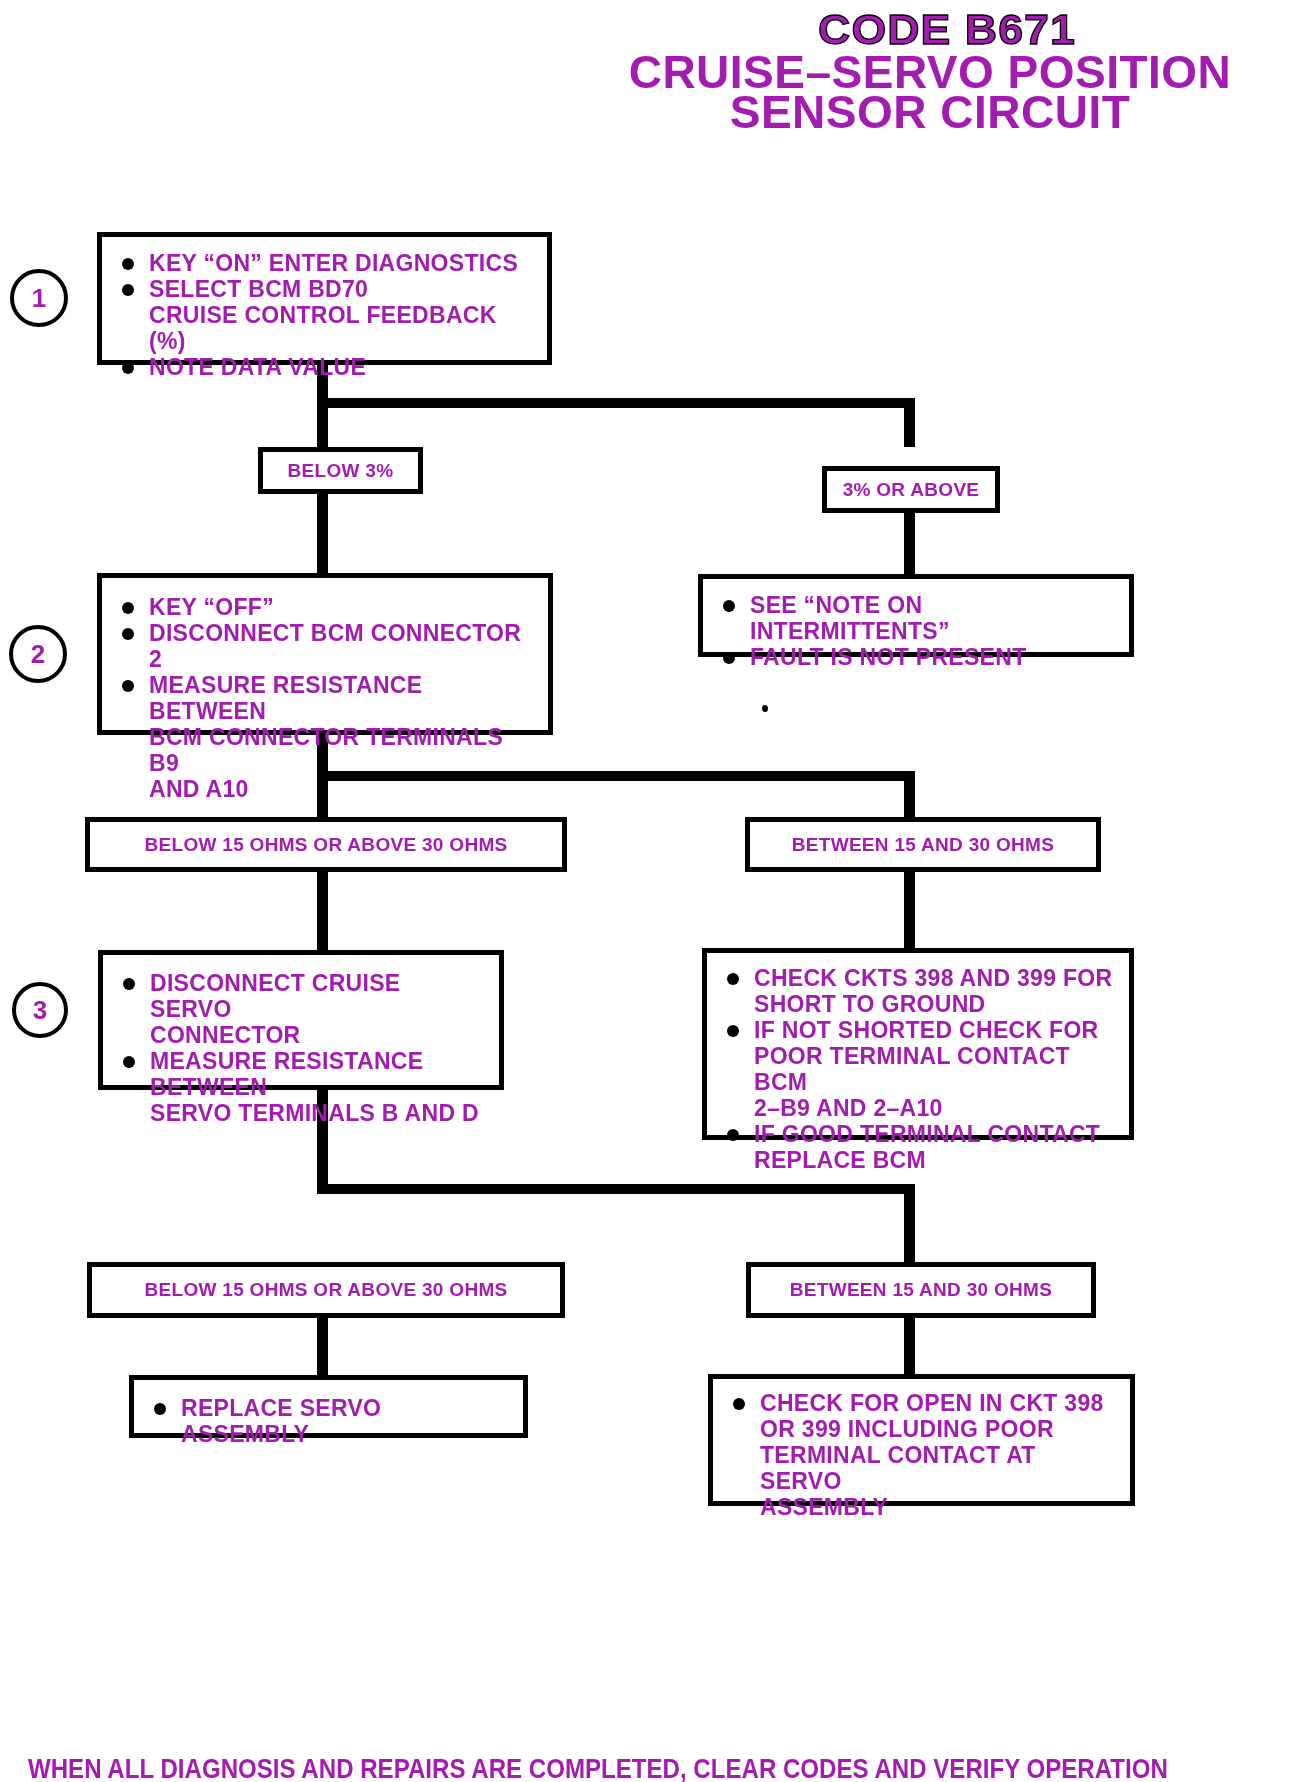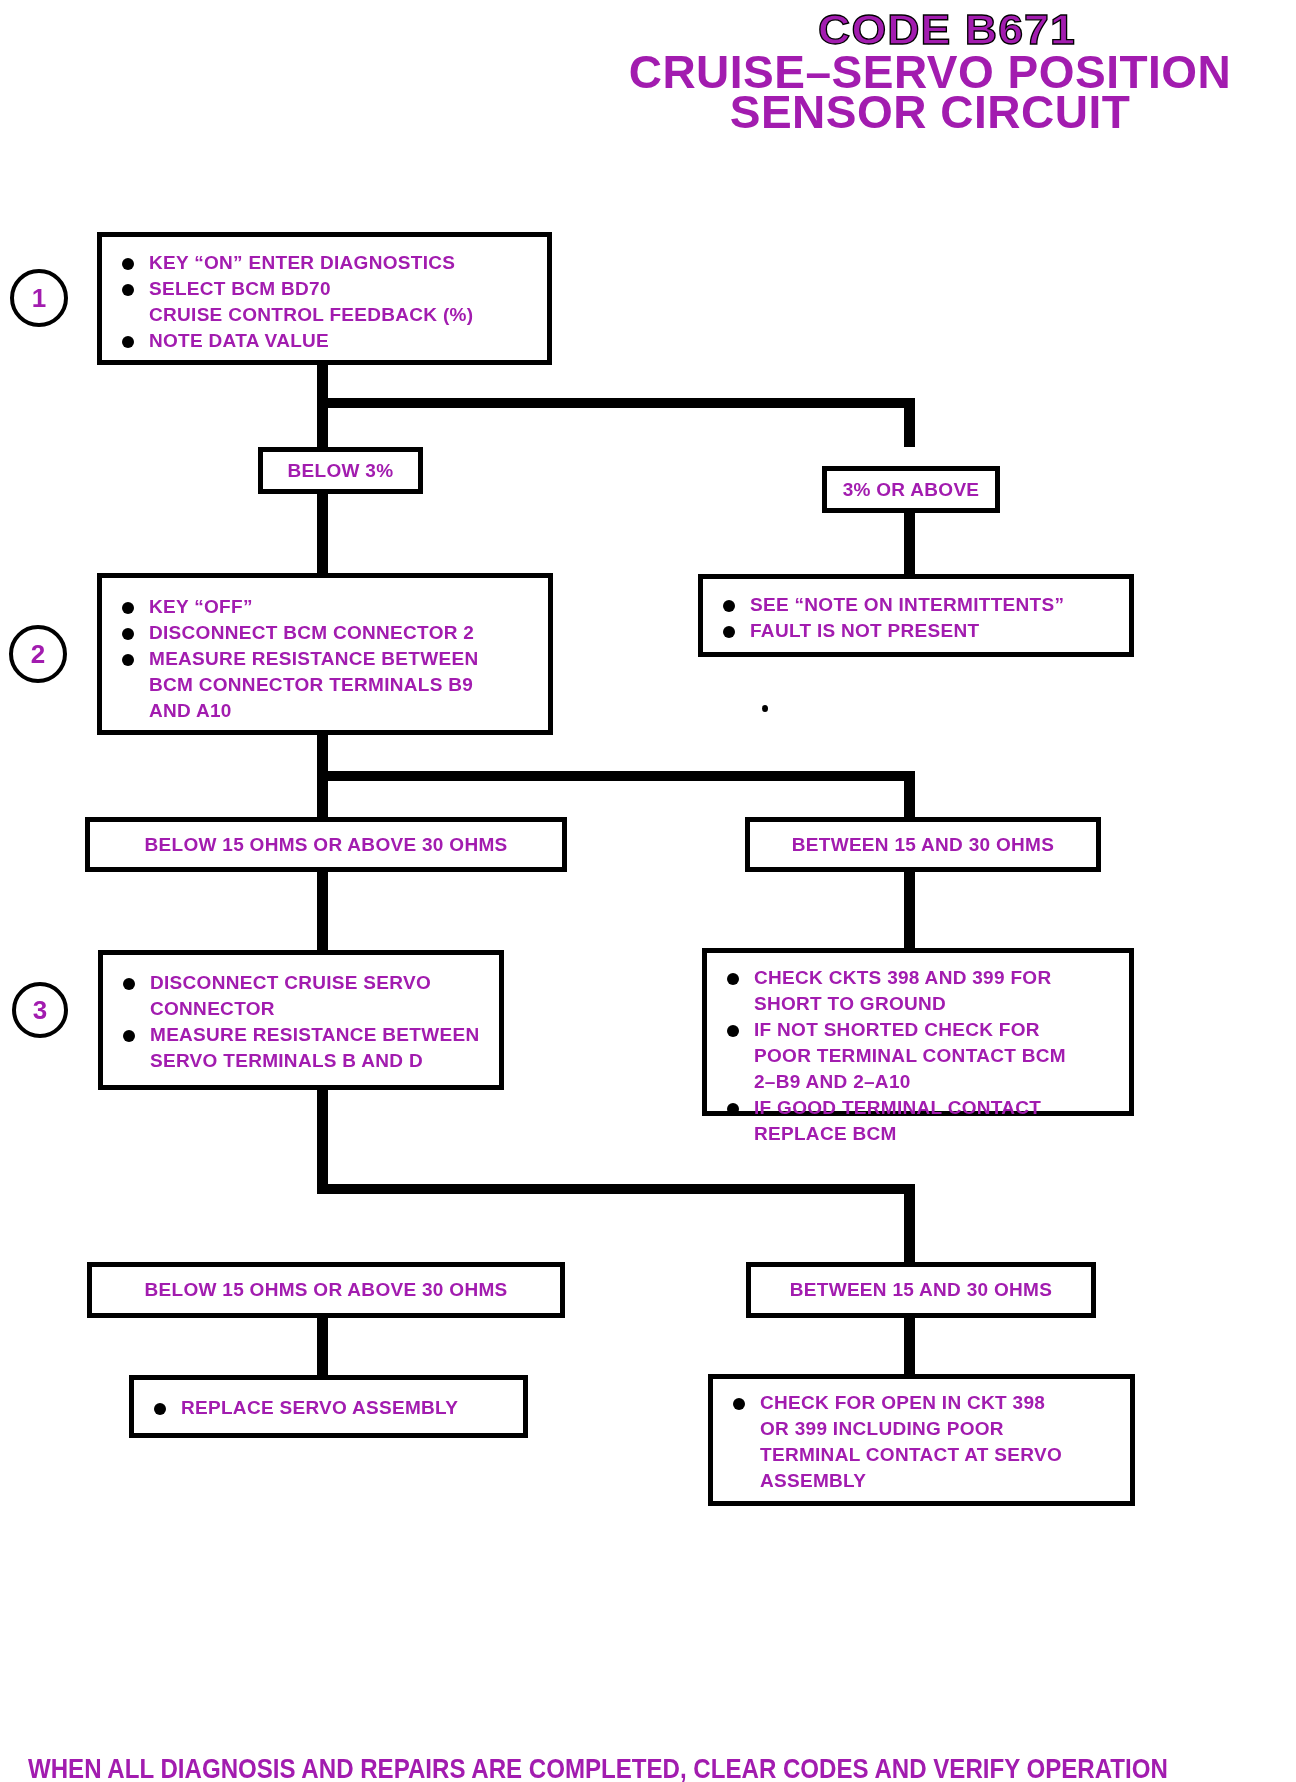--- a/index.html
+++ b/index.html
@@ -27,21 +27,21 @@
     position:absolute; box-sizing:border-box;
     border:5px solid #000; background:#fff;
   }
   .action-box { padding:13px 12px 0 20px; }
   .bullet-item { display:flex; align-items:flex-start; }
   .bullet {
     flex:0 0 12px; width:12px; height:12px; border-radius:50%;
     background:#000; margin-top:8px; margin-right:15px;
   }
   .btext {
-    font-size:19px; font-weight:700; line-height:26px;
+    font-size:23px; font-weight:700; line-height:26px;
     letter-spacing:0.3px; white-space:pre-line;
   }
   .decision-box {
     display:flex; align-items:center; justify-content:center;
     font-size:19px; font-weight:700; letter-spacing:0.3px;
     text-align:center;
   }
 
   
   .step-circle {
@@ -153,21 +153,21 @@
       <span class="btext">DISCONNECT CRUISE SERVO
 CONNECTOR</span>
     </div>
     <div class="bullet-item">
       <span class="bullet"></span>
       <span class="btext">MEASURE RESISTANCE BETWEEN
 SERVO TERMINALS B AND D</span>
     </div>
   </div>
 
-  <div class="box action-box" style="left:702px; top:948px; width:432px; height:168px; padding-top:12px;">
+  <div class="box action-box" style="left:702px; top:948px; width:432px; height:192px; padding-top:12px;">
     <div class="bullet-item">
       <span class="bullet"></span>
       <span class="btext">CHECK CKTS 398 AND 399 FOR
 SHORT TO GROUND</span>
     </div>
     <div class="bullet-item">
       <span class="bullet"></span>
       <span class="btext">IF NOT SHORTED CHECK FOR
 POOR TERMINAL CONTACT BCM
 2–B9 AND 2–A10</span>

